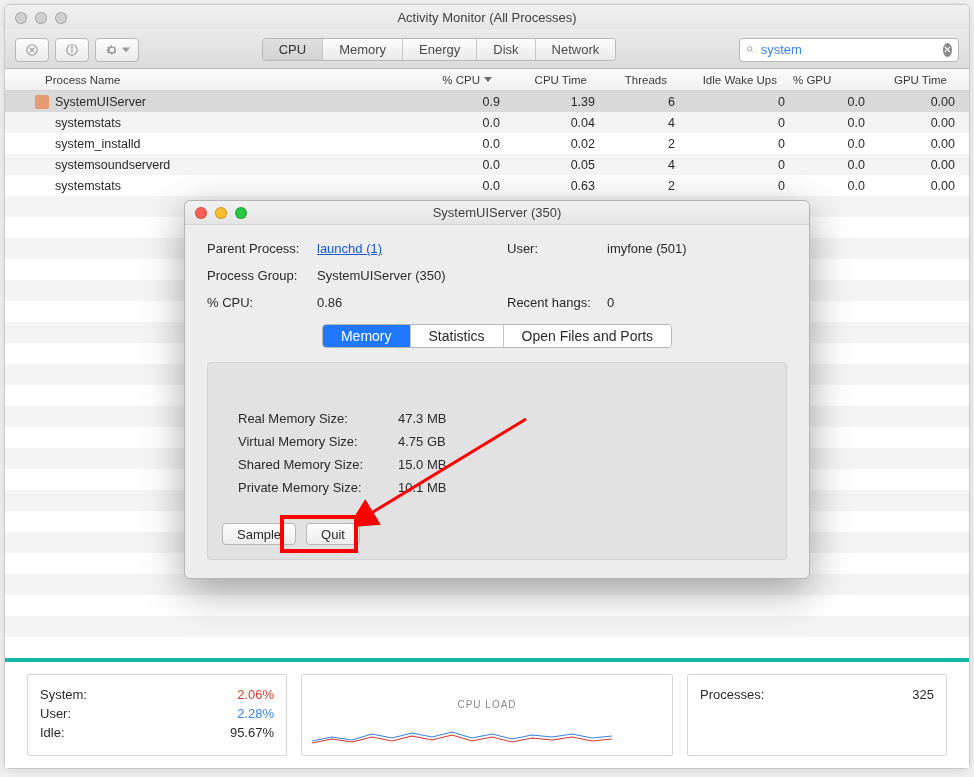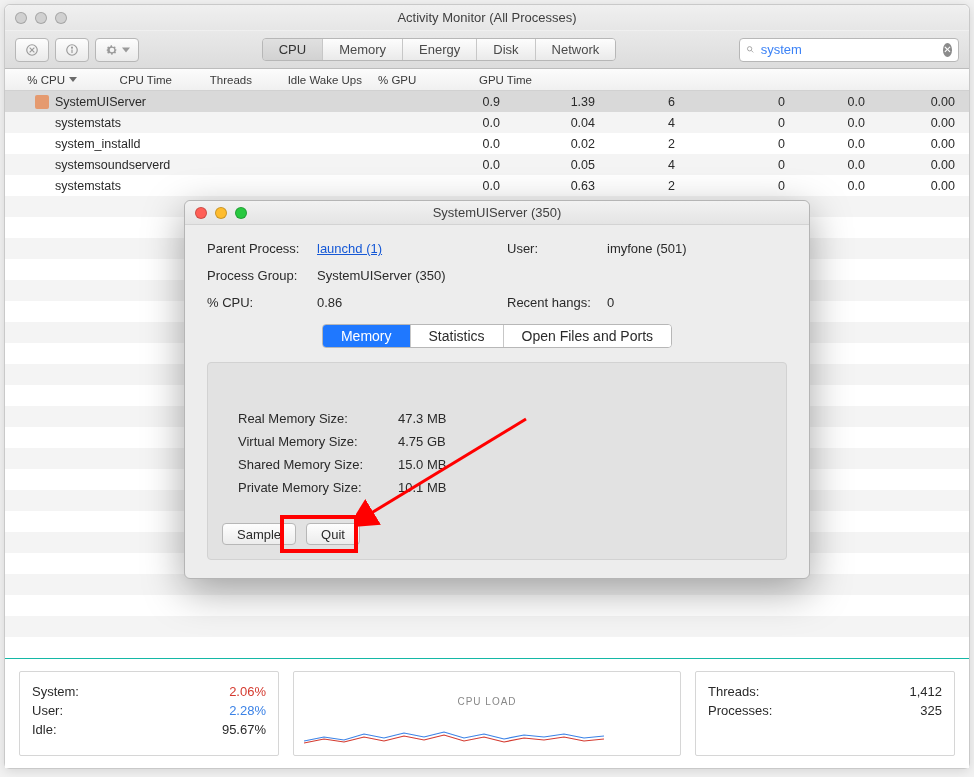--- a/index.html
+++ b/index.html
@@ -168,25 +168,25 @@
   }
   .row .icon-placeholder {
     width: 14px; height: 14px; border-radius: 2px;
     background: #e59a6f;
   }
   .row .num { text-align: right; }
 
   
   .bottom-panel {
     height: 110px;
-    border-top: 1px solid #14b8a6;
+    border-top: 4px solid #14b8a6;
     background: #fff;
     display: flex;
     align-items: stretch;
-    padding: 12px 14px;
+    padding: 12px 22px;
     gap: 14px;
     justify-content: space-between;
   }
   .stats-box {
     border: 1px solid #d6d6d6;
     border-radius: 2px;
     padding: 10px 12px;
     background: #fff;
   }
   .stats-left  { width: 260px; }
@@ -345,20 +345,21 @@
       <svg viewBox="0 0 24 24" width="13" height="13" fill="none" stroke="#8a8a8a" stroke-width="2">
           <circle cx="10" cy="10" r="6"></circle>
           <line x1="20" y1="20" x2="14.5" y2="14.5"></line>
         </svg>
       <input type="text" value="system" style="">
       <div class="search-clear">✕</div>
     </div>
   </div>
 
   <div class="col-header">
+    <div class="col c-name">Process Name</div>
     <div class="col c-cpu">
         <span>% CPU</span>
         <span class="sort-caret"></span>
       </div>
     <div class="col c-cputime">CPU Time</div>
     <div class="col c-threads">Threads</div>
     <div class="col c-idle">Idle Wake Ups</div>
     <div class="col c-gpu">% GPU</div>
     <div class="col c-gputime">GPU Time</div>
   </div>
@@ -446,24 +447,20 @@
     </div>
     <div class="stats-box stats-mid">
       <div class="cpu-load-title">CPU LOAD</div>
       <svg class="cpu-graph" viewBox="0 0 300 40" preserveAspectRatio="none">
         <polyline points="0,36 20,32 40,35 60,30 80,34 100,29 120,33 140,28 160,34 180,30 200,35 220,31 240,33 260,30 280,34 300,32" fill="none" stroke="#d43a2f" stroke-width="1.2"></polyline>
         <polyline points="0,34 20,30 40,33 60,27 80,31 100,26 120,30 140,25 160,31 180,27 200,32 220,28 240,30 260,27 280,31 300,29" fill="none" stroke="#3b82e6" stroke-width="1.2"></polyline>
       </svg>
     </div>
     <div class="stats-box stats-right">
       <div class="stat-row">
-          <span class="label">Threads:</span>
-          <span class="val">1,412</span>
-        </div>
-      <div class="stat-row">
           <span class="label">Processes:</span>
           <span class="val">325</span>
         </div>
     </div>
   </div>
 </div>
 
 <div class="detail-window">
   <div class="detail-titlebar">
     <div class="traffic-lights">

